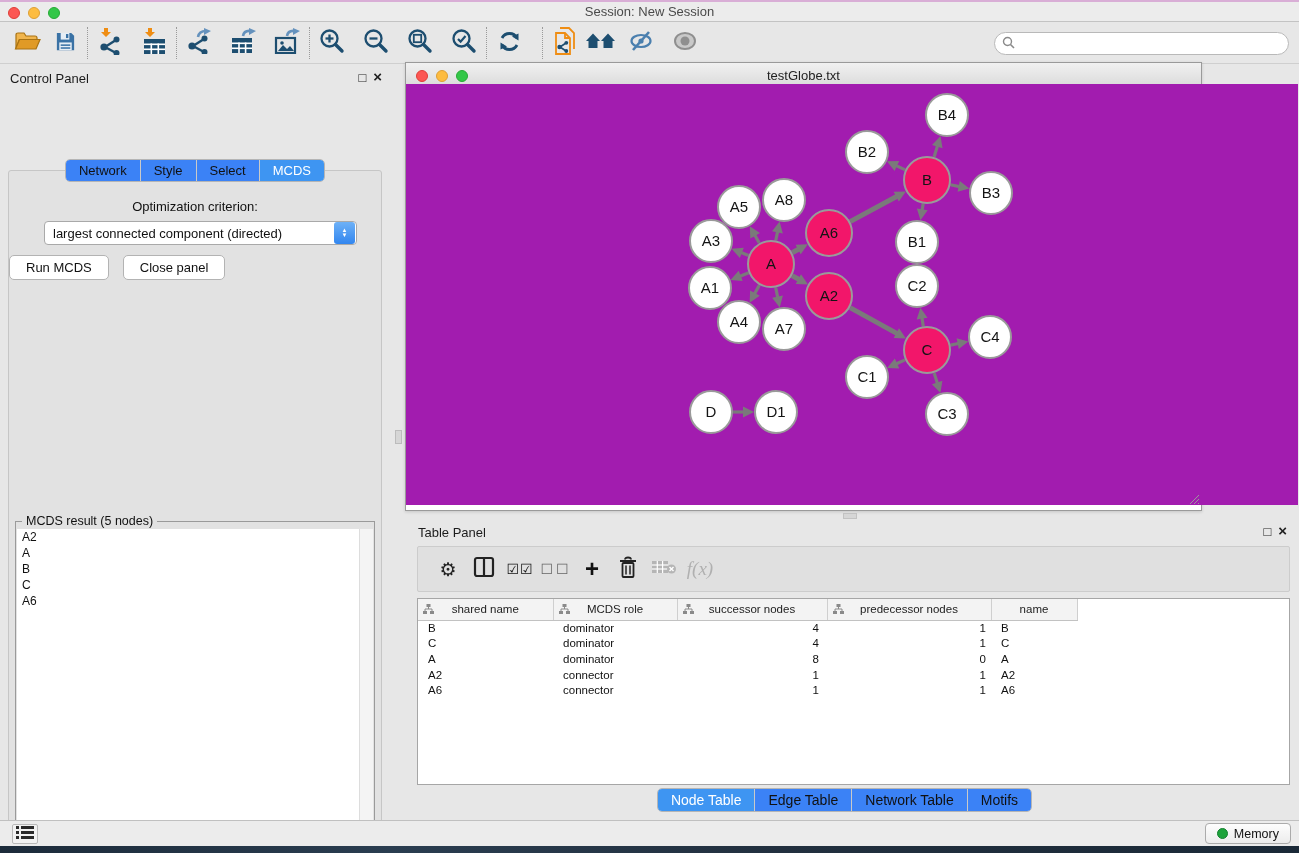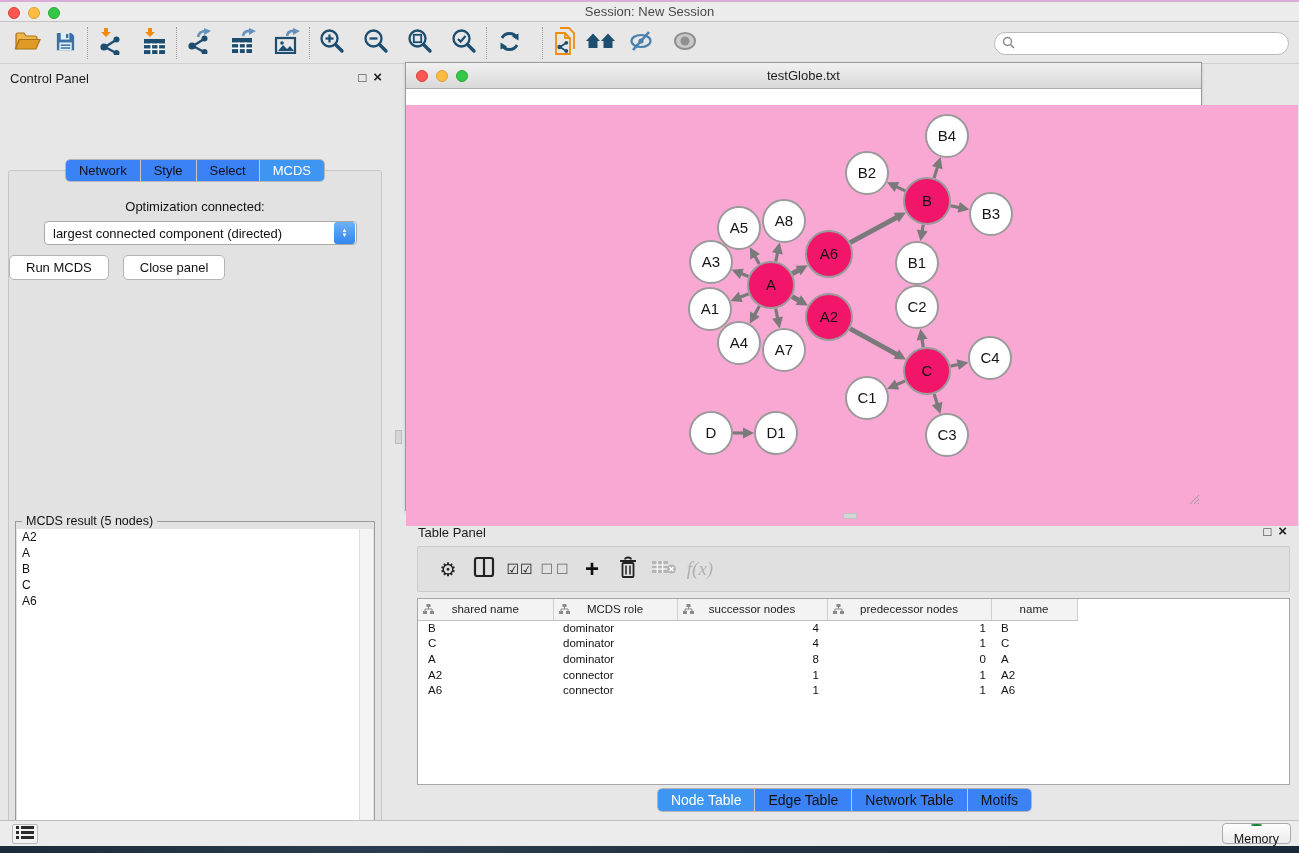--- a/index.html
+++ b/index.html
@@ -55,21 +55,21 @@
   .gb-scroll { position:absolute; right:1px; top:7px; width:14px; bottom:1px; background:#f4f4f4; border-left:1px solid #ddd; }
   .gb-list .item { font-size:12px; color:#111; padding-left:5px; line-height:16px; }
 
   
   .netwin { position:absolute; left:405px; top:62px; width:797px; height:449px;
     background:#fff; border:1px solid #9a9a9a; box-shadow:0 1px 3px rgba(0,0,0,.15); }
   .net-titlebar { position:absolute; left:0; top:0; width:100%; height:26px;
     background:linear-gradient(#f1f1f1,#d9d9d9); border-bottom:1px solid #ababab; }
   .net-title { width:100%; text-align:center; font-size:13px; color:#222; line-height:26px; }
   .net-tl { position:absolute; left:10px; top:7px; display:flex; gap:8px; }
-  .net-canvas { position:absolute; left:0; top:42px; width:892px; height:421px; background:#f9a8d4; }
+  .net-canvas { position:absolute; left:0; top:21px; width:892px; height:421px; background:#a21caf; }
   .grip { position:absolute; right:1px; bottom:1px; }
 
   
   .tpanel { position:absolute; left:390px; top:518px; width:909px; height:302px; }
   .tp-toolbar { position:absolute; left:27px; top:28px; width:873px; height:46px;
     background:#e0e0e0; border:1px solid #cccccc; border-radius:2px; display:flex; align-items:center; padding-left:12px; }
   .tp-toolbar .tbtn { width:36px; }
   .glyph-btn { font-size:19px; color:#222; }
   .check-pair { font-size:14px; letter-spacing:1px; color:#111; }
   .uncheck-pair { font-size:14px; letter-spacing:3px; color:#666; }
@@ -90,21 +90,21 @@
 
   .divider-handle-v { position:absolute; left:395px; top:430px; width:7px; height:14px; background:#d6d6d6; border:1px solid #bcbcbc; }
   .divider-handle-h { position:absolute; left:843px; top:513px; width:14px; height:6px; background:#d6d6d6; border:1px solid #c2c2c2; }
 
   
   .statusbar { position:absolute; left:0; top:820px; width:1299px; height:26px;
     background:#ececec; border-top:1px solid #c0c0c0; }
   .list-btn { position:absolute; left:12px; top:3px; width:26px; height:20px; background:#f2f2f2;
     border:1px solid #b9b9b9; border-radius:2px; display:flex; align-items:center; justify-content:center; }
   .memory-btn { position:absolute; right:8px; top:2px; height:21px; background:linear-gradient(#fdfdfd,#ececec);
-    border:1px solid #ababab; border-radius:4px; display:flex; align-items:center; gap:6px; padding:0 11px;flex-direction:column; }
+    border:1px solid #ababab; border-radius:4px; display:flex; align-items:center; gap:6px; padding:0 11px; }
   .memory-dot { width:11px; height:11px; border-radius:50%; background:#1da33c; border:1px solid #148130; }
   .memory-btn span.lbl { font-size:12.5px; color:#111; }
   .desktop-strip { position:absolute; left:0; top:846px; width:1299px; height:7px;
     background:linear-gradient(90deg,#1c2b3a,#2a3d50 30%,#22303f 60%,#1a2937); }
 </style>
 </head>
 <body>
 
 <div class="app">
 
@@ -284,21 +284,21 @@
     </div>
   </div>
 
   <div class="cpanel">
     <div class="panel-head">Control Panel</div>
     <div class="panel-icons">
       <span class="float">□</span>
       <span class="close">×</span>
     </div>
     <div class="cp-body">
-      <div class="opt-label">Optimization connected:</div>
+      <div class="opt-label">Optimization criterion:</div>
       <div class="dropdown">
         <span class="dd-text">largest connected component (directed)</span>
         <span class="dd-stepper">
             <span>▲</span>
             <span>▼</span>
           </span>
       </div>
       <div class="cp-buttons">
         <button class="btn">Run MCDS</button>
         <button class="btn">Close panel</button>

